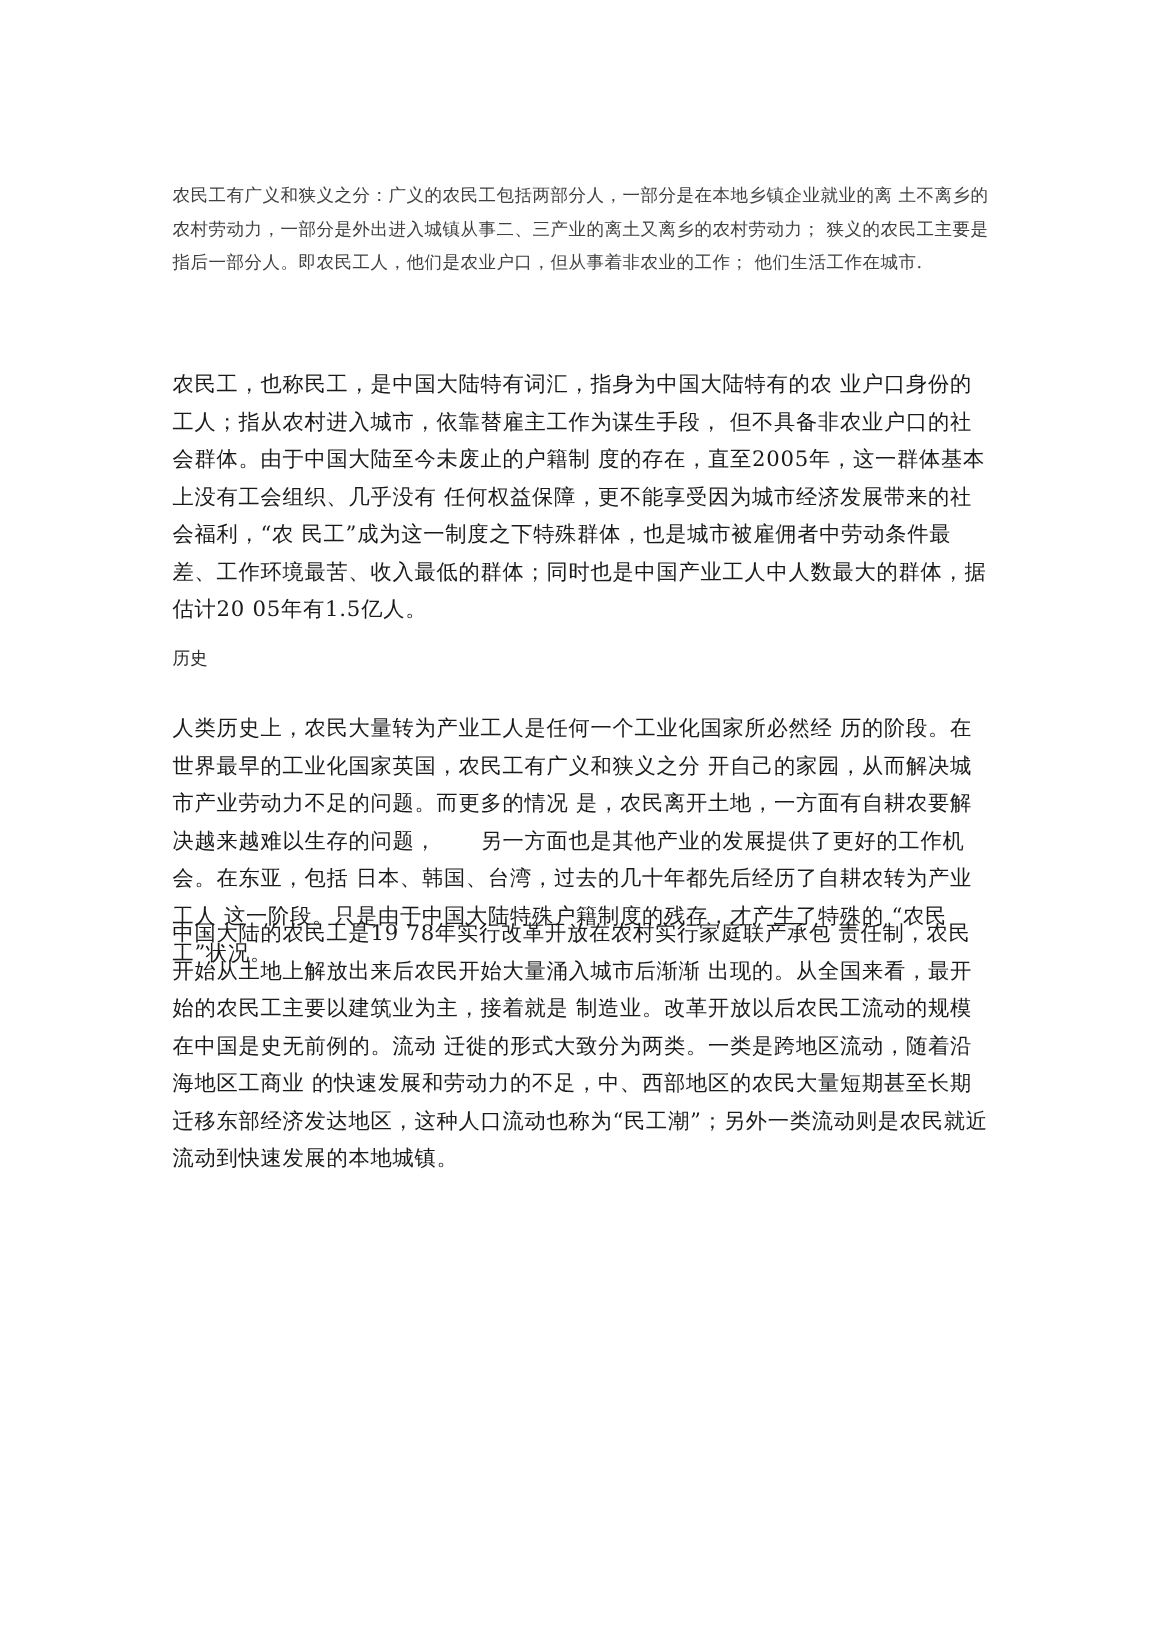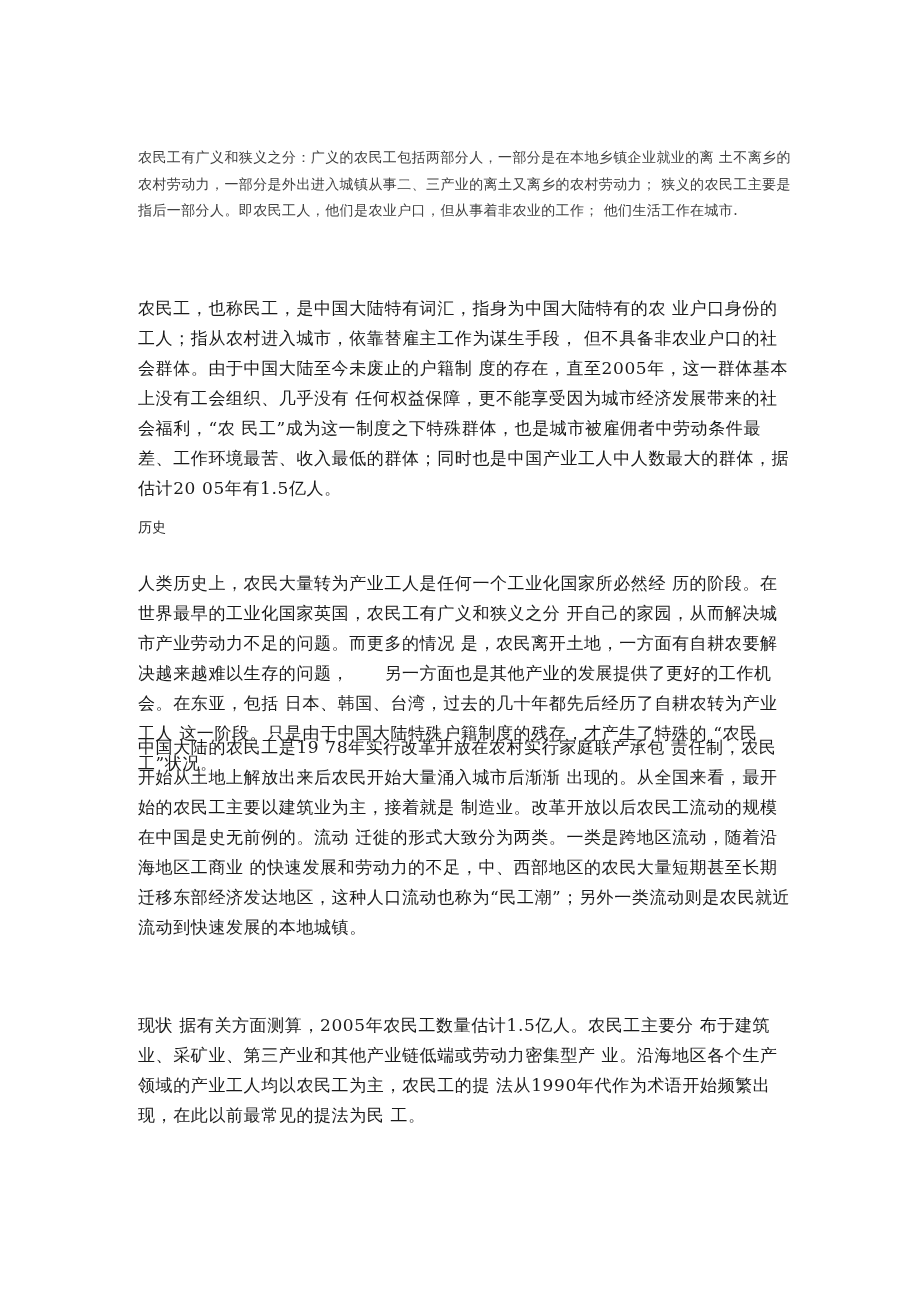--- a/index.html
+++ b/index.html
@@ -55,15 +55,14 @@
   <p class="block intro">农民工有广义和狭义之分：广义的农民工包括两部分人，一部分是在本地乡镇企业就业的离 土不离乡的农村劳动力，一部分是外出进入城镇从事二、三产业的离土又离乡的农村劳动力； 狭义的农民工主要是指后一部分人。即农民工人，他们是农业户口，但从事着非农业的工作； 他们生活工作在城市.</p>
 
   <p class="block body-text p1">农民工，也称民工，是中国大陆特有词汇，指身为中国大陆特有的农 业户口身份的工人；指从农村进入城市，依靠替雇主工作为谋生手段， 但不具备非农业户口的社会群体。由于中国大陆至今未废止的户籍制 度的存在，直至2005年，这一群体基本上没有工会组织、几乎没有 任何权益保障，更不能享受因为城市经济发展带来的社会福利，“农 民工”成为这一制度之下特殊群体，也是城市被雇佣者中劳动条件最 差、工作环境最苦、收入最低的群体；同时也是中国产业工人中人数最大的群体，据估计20 05年有1.5亿人。</p>
 
   <p class="block heading">历史</p>
 
   <p class="block body-text p2">人类历史上，农民大量转为产业工人是任何一个工业化国家所必然经 历的阶段。在世界最早的工业化国家英国，农民工有广义和狭义之分 开自己的家园，从而解决城市产业劳动力不足的问题。而更多的情况 是，农民离开土地，一方面有自耕农要解决越来越难以生存的问题，　　另一方面也是其他产业的发展提供了更好的工作机会。在东亚，包括 日本、韩国、台湾，过去的几十年都先后经历了自耕农转为产业工人 这一阶段。只是由于中国大陆特殊户籍制度的残存，才产生了特殊的 “农民工”状况。</p>
 
   <p class="block body-text p3">中国大陆的农民工是19 78年实行改革开放在农村实行家庭联产承包 责任制，农民开始从土地上解放出来后农民开始大量涌入城市后渐渐 出现的。从全国来看，最开始的农民工主要以建筑业为主，接着就是 制造业。改革开放以后农民工流动的规模在中国是史无前例的。流动 迁徙的形式大致分为两类。一类是跨地区流动，随着沿海地区工商业 的快速发展和劳动力的不足，中、西部地区的农民大量短期甚至长期 迁移东部经济发达地区，这种人口流动也称为“民工潮”；另外一类流动则是农民就近流动到快速发展的本地城镇。</p>
 
-  <p class="block body-text p4">现状 据有关方面测算，2005年农民工数量估计1.5亿人。农民工主要分 布于建筑业、采矿业、第三产业和其他产业链低端或劳动力密集型产 业。沿海地区各个生产领域的产业工人均以农民工为主，农民工的提 法从1990年代作为术语开始频繁出现，在此以前最常见的提法为民 工。</p>
 
 </div>
 
 </body></html>

